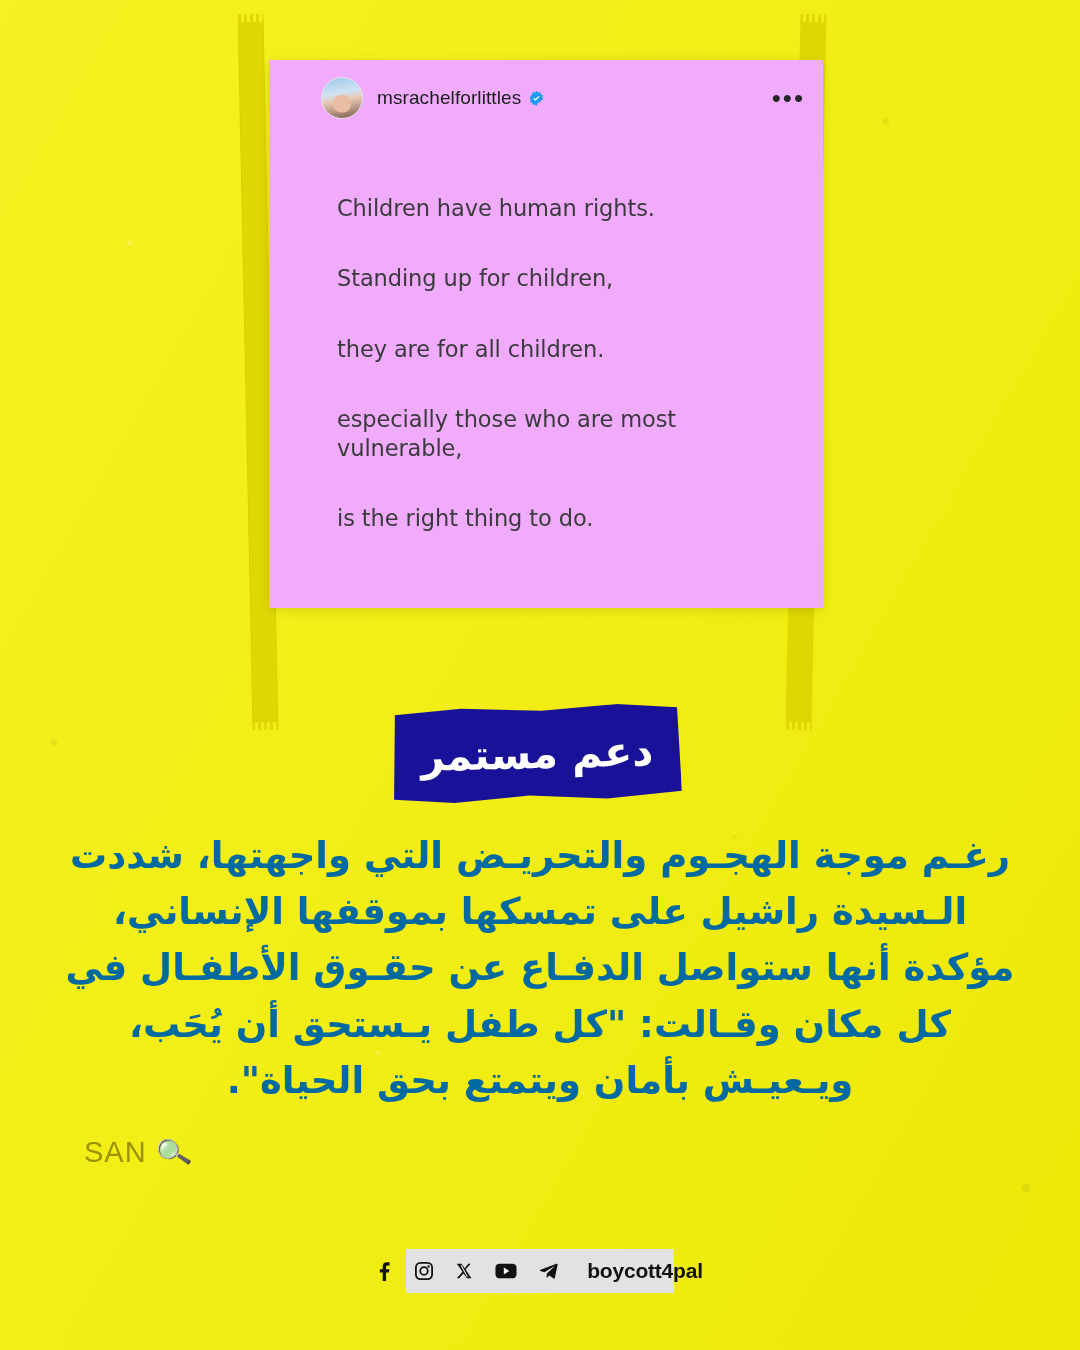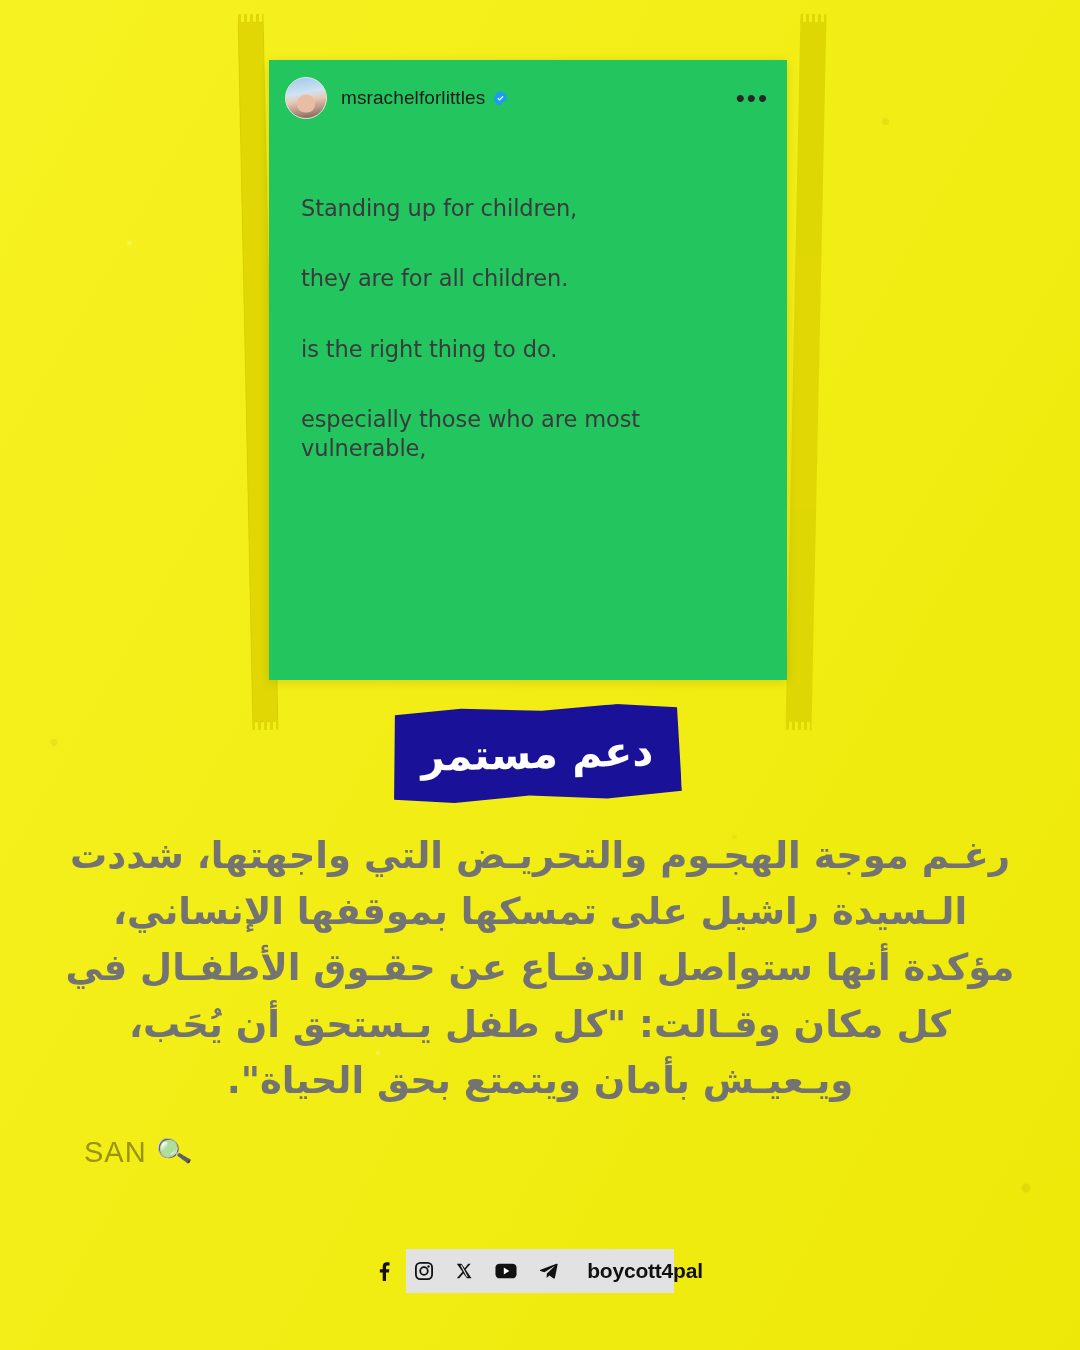--- a/index.html
+++ b/index.html
@@ -60,23 +60,24 @@
   }
   .tape::before { top: -8px; }
   .tape::after  { bottom: -8px; }
 
   
   .post-card {
     position: absolute;
     left: 269px;
     top: 60px;
     width: 518px;
-    height: 620px;
-    background: #22c55e;
+    height: 548px;
+    background: #f0abfc;
     box-shadow: 0 2px 10px rgba(0,0,0,0.12);
+    padding-left: 36px;
   }
 
   .post-header {
     display: flex;
     align-items: center;
     height: 76px;
     padding: 0 18px 0 16px;
     box-sizing: border-box;
   }
   .avatar {
@@ -165,35 +166,35 @@
   }
 
   
   .arabic-block {
     position: absolute;
     left: 60px;
     top: 828px;
     width: 960px;
     text-align: center;
     direction: rtl;
-    color: #737373;
+    color: #0369a1;
     font-size: 37px;
     line-height: 1.52;
     font-weight: bold;
     font-family: "DejaVu Sans", sans-serif;
     letter-spacing: 0px;
   }
 
   
   .watermark {
     position: absolute;
     left: 84px;
     top: 1136px;
     display: flex;
-    align-items: flex-start;
+    align-items: flex-end;
     gap: 10px;
     color: #9a9404;
     font-size: 29px;
     letter-spacing: 1px;
   }
   .watermark .mag {
     font-size: 27px;
     transform: rotate(-12deg);
     display: inline-block;
   }
@@ -241,24 +242,25 @@
     <span class="handle">msrachelforlittles</span>
     <span class="verified">
       <svg viewBox="0 0 24 24" width="17" height="17" aria-hidden="true">
         <path fill="#1d9bf0" d="M12 1.5l2.3 2.1 3.1-.4 1 3 2.9 1.2-1 3 1 3-2.9 1.2-1 3-3.1-.4L12 22.5 9.7 20.4l-3.1.4-1-3-2.9-1.2 1-3-1-3L5.6 6.2l1-3 3.1.4z"></path>
         <path fill="#fff" d="M10.6 15.3l-3-3 1.3-1.3 1.7 1.7 4.4-4.4 1.3 1.3z"></path>
       </svg>
     </span>
     <span class="more-dots">•••</span>
   </div>
   <div class="post-body">
+    <p>Children have human rights.</p>
     <p>Standing up for children,</p>
     <p>they are for all children.</p>
+    <p>especially those who are most vulnerable,</p>
     <p>is the right thing to do.</p>
-    <p>especially those who are most vulnerable,</p>
   </div>
 </div>
 
 <div class="banner">
   <div class="banner-bg"></div>
   <div class="banner-text">دعم مستمر</div>
 </div>
 
 <div class="arabic-block">رغـم موجة الهجـوم والتحريـض التي واجهتها، شددت الـسيدة راشيل على تمسكها بموقفها الإنساني، مؤكدة أنها ستواصل الدفـاع عن حقـوق الأطفـال في كل مكان وقـالت: "كل طفل يـستحق أن يُحَب، ويـعيـش بأمان ويتمتع بحق الحياة".</div>
 

